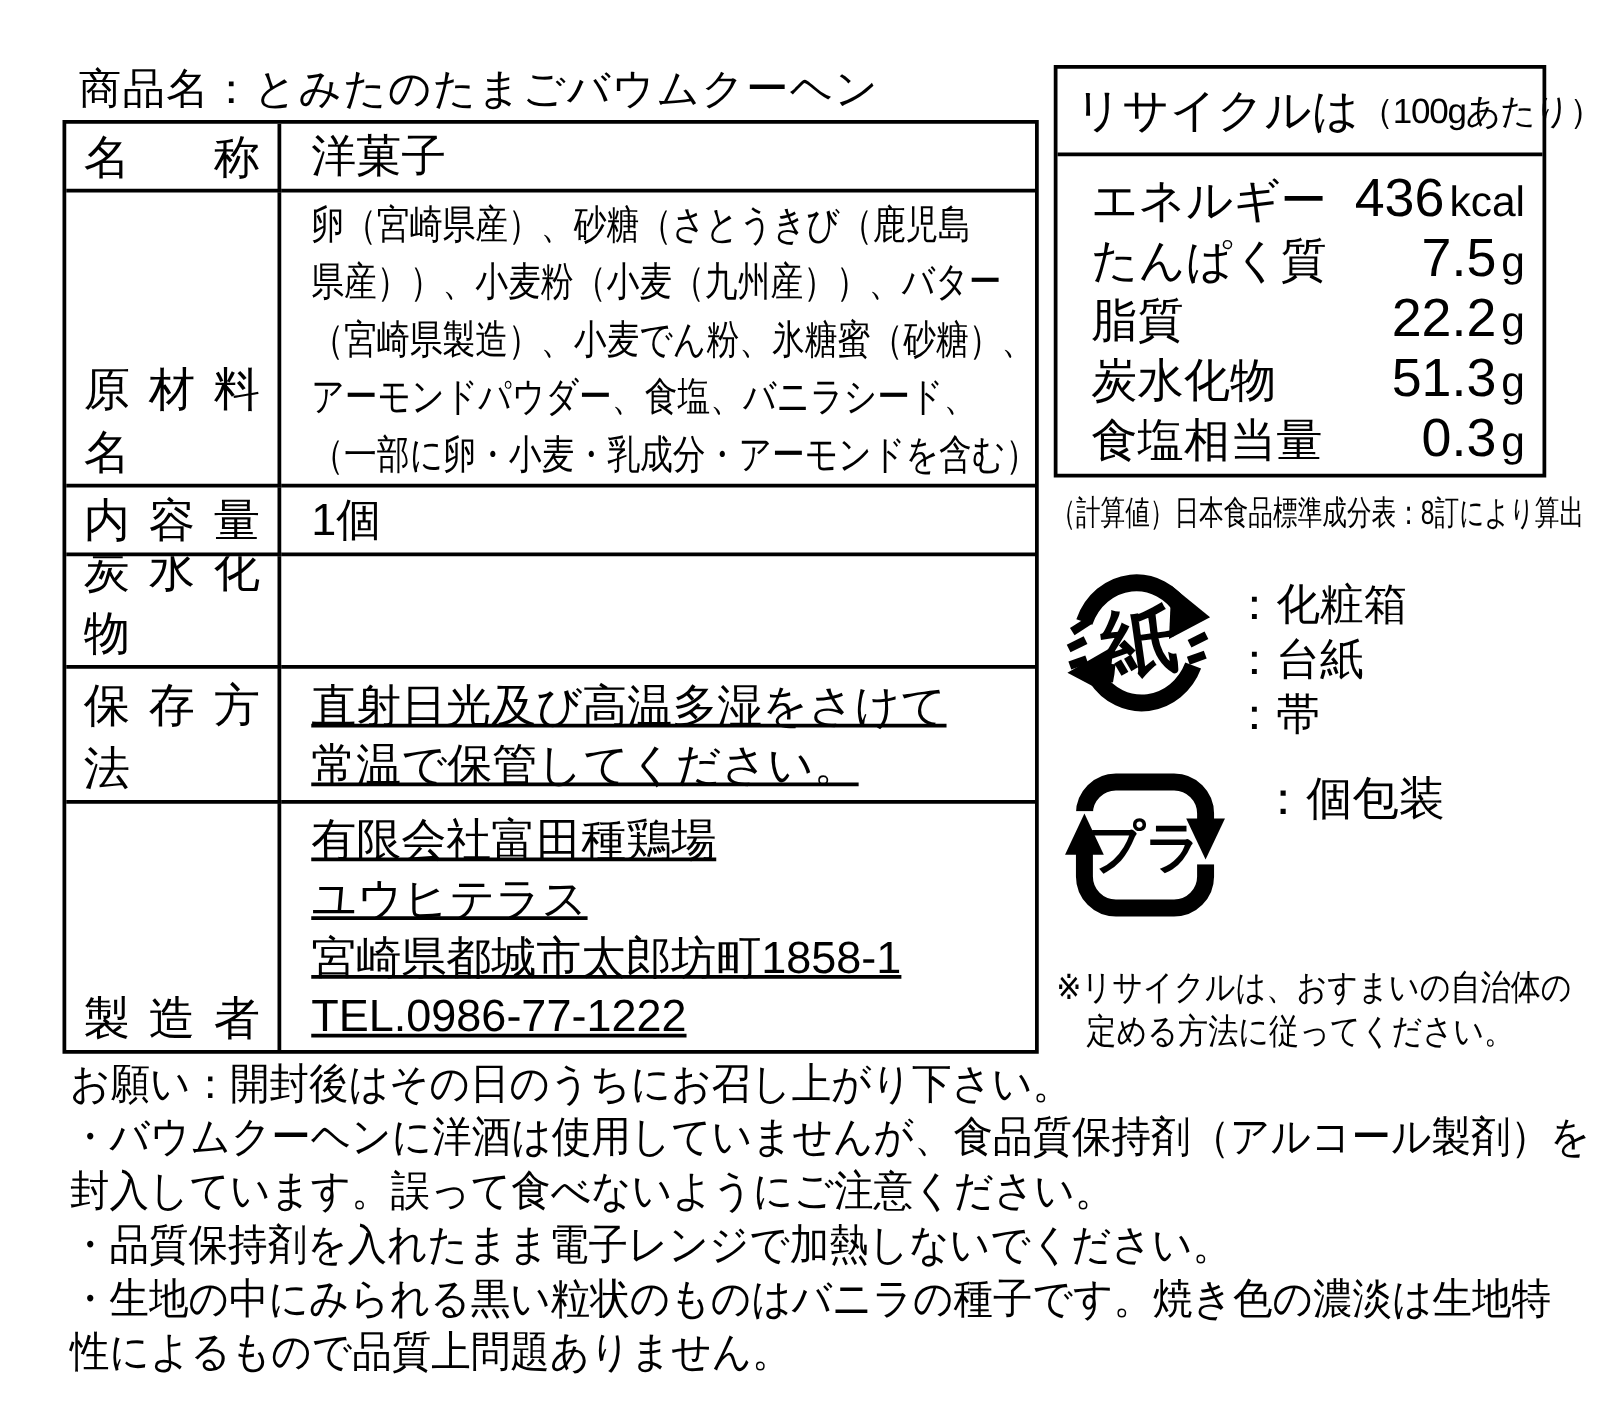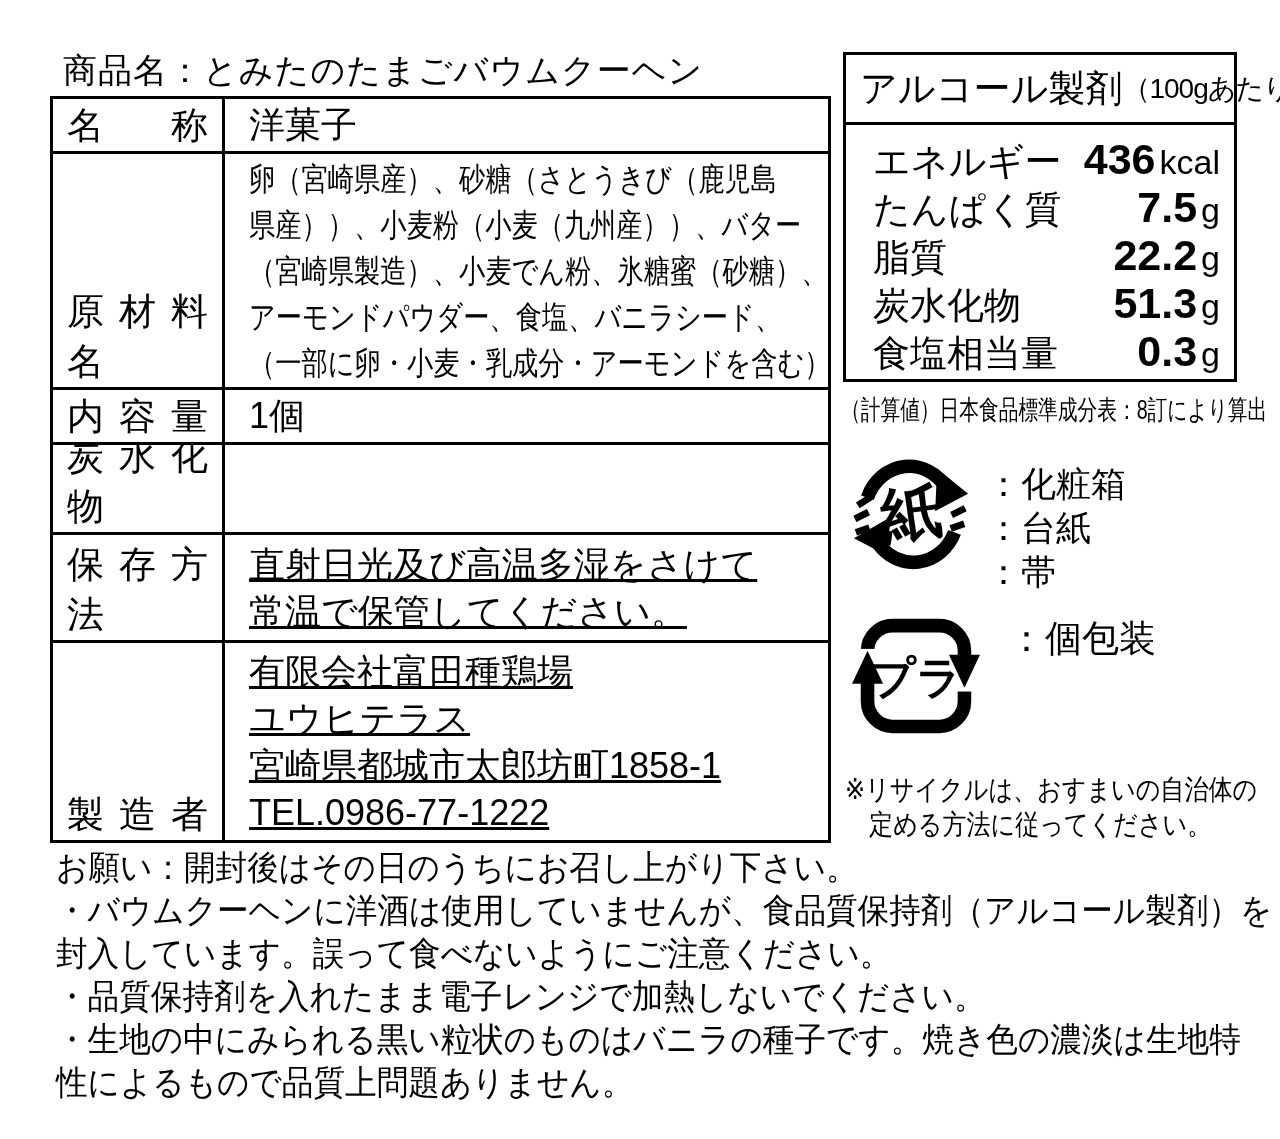--- a/index.html
+++ b/index.html
@@ -49,21 +49,21 @@
   }
   .nutri-title{
     height:70px;border-bottom:3px solid #000;box-sizing:border-box;
     display:flex;align-items:center;padding-left:14px;font-size:37px;white-space:pre;
   }
   .nutri-title .sub{font-size:28px;letter-spacing:-1px;}
   .nutri-rows{padding:10px 14px 0 27px;}
   .nrow{display:flex;justify-content:space-between;align-items:baseline;height:48px;}
   .nlabel{font-size:37px;}
   .nval-wrap{white-space:nowrap;}
-  .nval{font-size:43px;font-weight:bold;}
+  .nval{font-size:43px;}
   .nunit{font-size:34px;margin-left:4px;}
 
   .calc-note{
     position:absolute;left:841px;top:392px;
     font-size:27px;white-space:pre;
     transform:scaleX(0.73);transform-origin:0 0;width:560px;
   }
 
   
   .paper-block{position:absolute;left:852px;top:452px;display:flex;gap:16px;}
@@ -126,21 +126,21 @@
     <div class="th last">
         <span class="th-inner">製造者</span>
       </div>
     <div class="td last multiline">有限会社富田種鶏場
 ユウヒテラス
 宮崎県都城市太郎坊町1858-1
 TEL.0986-77-1222</div>
   </div>
 
   <div class="nutri">
-    <div class="nutri-title"><span>アルコール製剤</span><span class="sub">（100gあたり）</span></div>
+    <div class="nutri-title"><span>リサイクルは</span><span class="sub">（100gあたり）</span></div>
     <div class="nutri-rows">
       <div class="nrow">
           <span class="nlabel">エネルギー</span>
           <span class="nval-wrap"><span class="nval">436</span><span class="nunit">kcal</span></span>
         </div>
       <div class="nrow">
           <span class="nlabel">たんぱく質</span>
           <span class="nval-wrap"><span class="nval">7.5</span><span class="nunit">g</span></span>
         </div>
       <div class="nrow">

